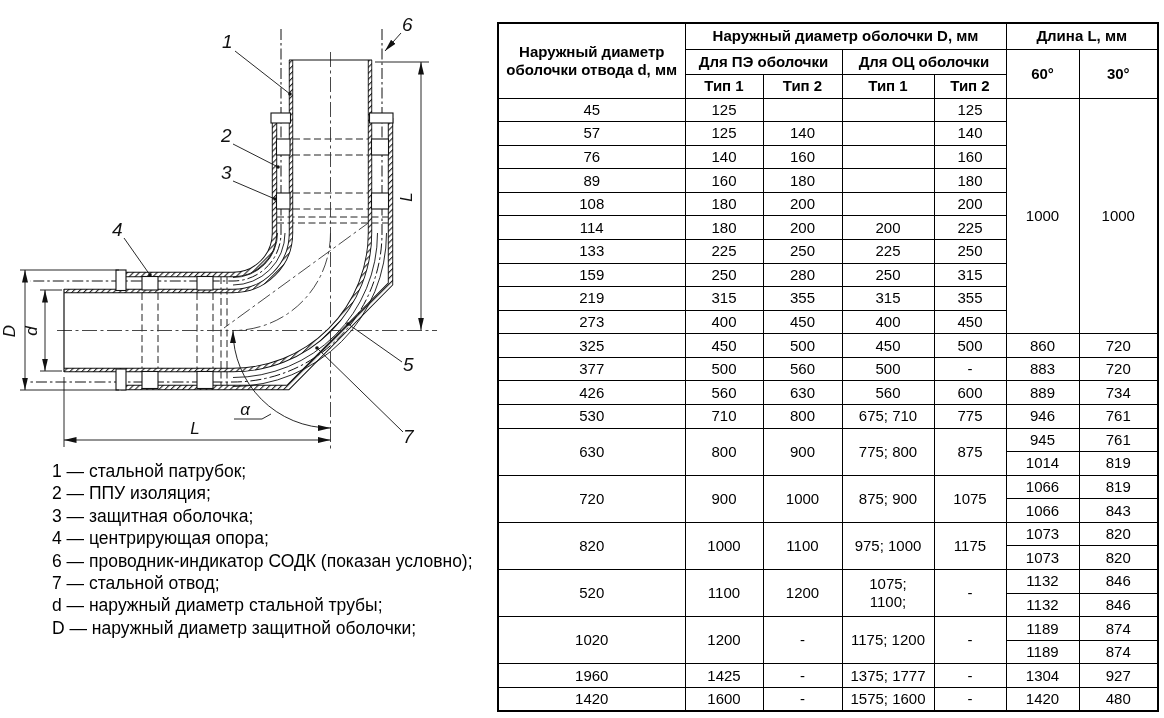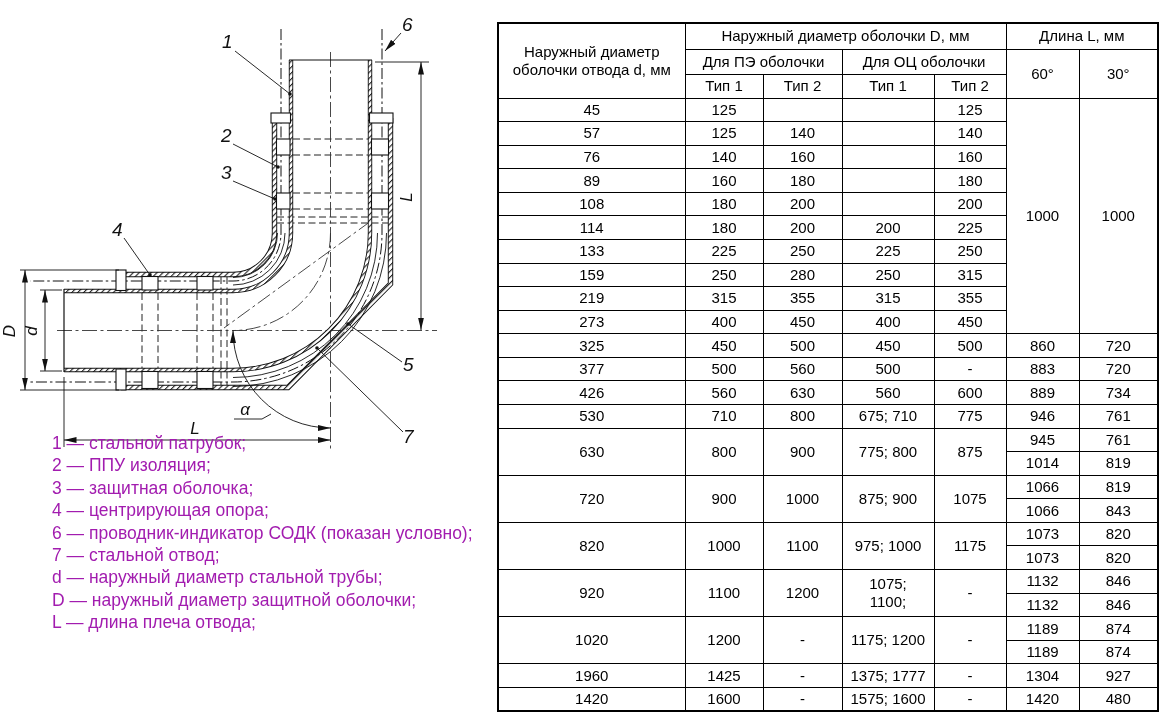--- a/index.html
+++ b/index.html
@@ -1,31 +1,31 @@
 <!DOCTYPE html>
 <html><head>
 <meta charset="utf-8">
 <style>
   html,body{margin:0;padding:0;background:#fff;}
   body{width:1164px;height:718px;position:relative;overflow:hidden;
        font-family:"Liberation Sans","DejaVu Sans",sans-serif;color:#000;}
   
   #drawing-wrap{position:absolute;left:0;top:0;width:497px;height:455px;}
   
-  #legend{position:absolute;left:52px;top:432px;width:445px;
-          font-size:17.5px;line-height:22.4px;color:#a21caf;}
+  #legend{position:absolute;left:52px;top:460px;width:445px;
+          font-size:17.5px;line-height:22.4px;color:#000000;}
   .leg-line{white-space:nowrap;}
   
   #spec-table{position:absolute;left:497px;top:22px;border-collapse:collapse;
               table-layout:fixed;width:660px;background:#fff;
               border:2px solid #000;}
   #spec-table td{border:1px solid #000;text-align:center;vertical-align:middle;
                  padding:0;font-size:15px;line-height:18px;color:#000;
                  white-space:pre-line;overflow:hidden;}
-  #spec-table td.th{font-weight:normal;}
+  #spec-table td.th{font-weight:bold;}
   #spec-table tr.tr-h1{height:26px;} #spec-table tr.tr-h2{height:25px;}
   #spec-table tr.tr-h3{height:24px;} #spec-table tr.tr-b{height:23.58px;}
 </style>
 </head>
 <body>
 
 <div id="drawing-wrap">
 <svg width="497" height="455" viewBox="0 0 497 455" xmlns="http://www.w3.org/2000/svg" font-family="Liberation Sans, DejaVu Sans, sans-serif">
   <defs>
     <pattern id="hatch" width="4.2" height="4.2" patternUnits="userSpaceOnUse" patternTransform="rotate(45)">
@@ -161,21 +161,20 @@
 
 <div id="legend">
     <div class="leg-line">1 — стальной патрубок;</div>
     <div class="leg-line">2 — ППУ изоляция;</div>
     <div class="leg-line">3 — защитная оболочка;</div>
     <div class="leg-line">4 — центрирующая опора;</div>
     <div class="leg-line">6 — проводник-индикатор СОДК (показан условно);</div>
     <div class="leg-line">7 — стальной отвод;</div>
     <div class="leg-line">d — наружный диаметр стальной трубы;</div>
     <div class="leg-line">D — наружный диаметр защитной оболочки;</div>
-    <div class="leg-line">L — длина плеча отвода;</div>
   </div>
 
 <table id="spec-table">
   <colgroup>
       <col style="width: 187px;">
       <col style="width: 78px;">
       <col style="width: 79px;">
       <col style="width: 92px;">
       <col style="width: 72px;">
       <col style="width: 73px;">
@@ -342,21 +341,21 @@
         <td rowspan="2" class="td">975; 1000</td>
         <td rowspan="2" class="td">1175</td>
         <td class="td">1073</td>
         <td class="td">820</td>
       </tr>
       <tr class="tr-b">
         <td class="td">1073</td>
         <td class="td">820</td>
       </tr>
       <tr class="tr-b">
-        <td rowspan="2" class="td">920</td>
+        <td rowspan="2" class="td">520</td>
         <td rowspan="2" class="td">1100</td>
         <td rowspan="2" class="td">1200</td>
         <td rowspan="2" class="td">1075;
 1100;</td>
         <td rowspan="2" class="td">-</td>
         <td class="td">1132</td>
         <td class="td">846</td>
       </tr>
       <tr class="tr-b">
         <td class="td">1132</td>

